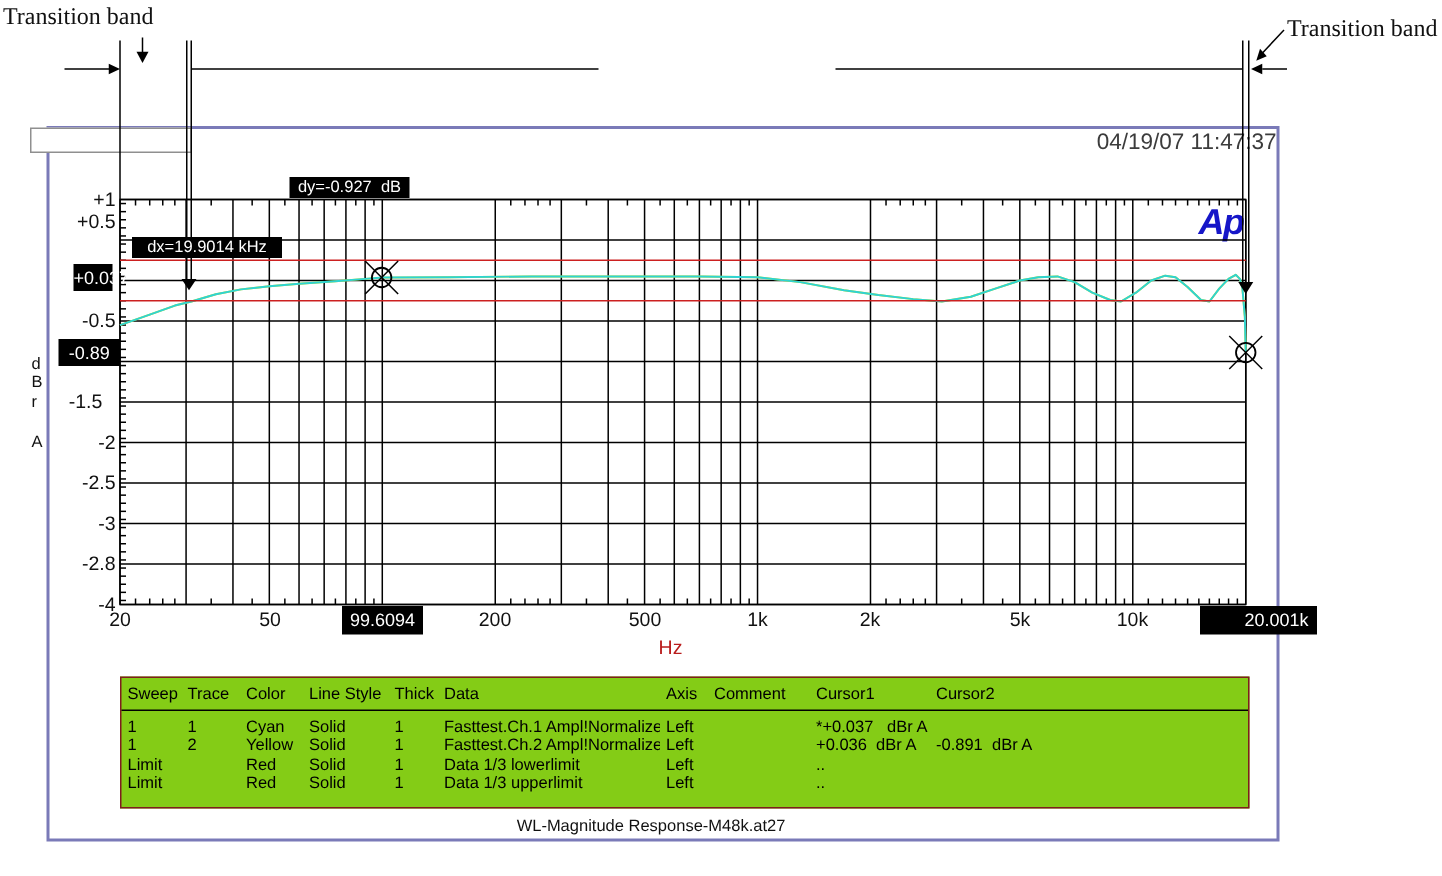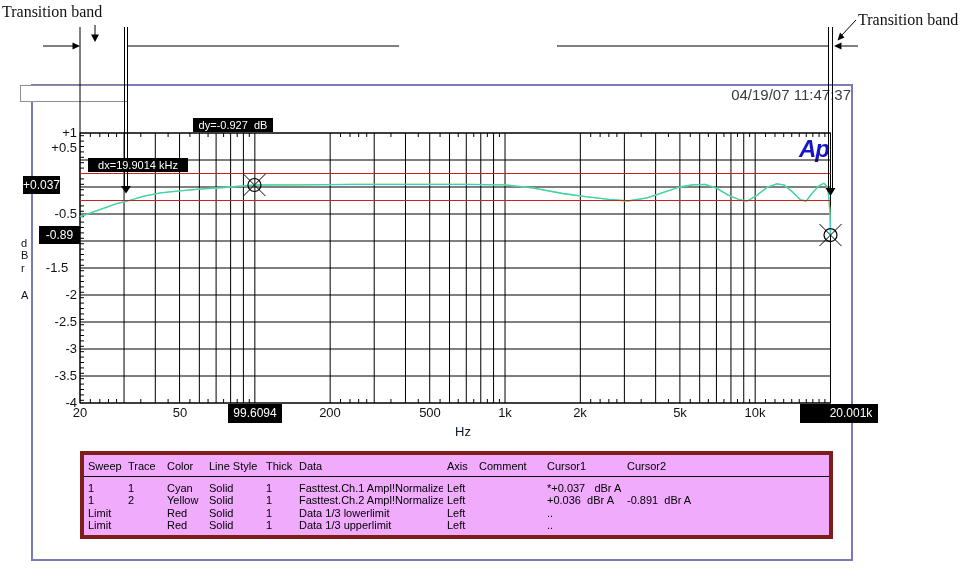--- a/index.html
+++ b/index.html
@@ -19,24 +19,24 @@
   .readout{position:absolute;background:#000;color:#fff;text-align:center;z-index:6;
            white-space:pre;font-size:11px;line-height:14px;}
   .xlab,.ylab{position:absolute;font-size:13px;color:#111;z-index:4;white-space:pre;}
   .ylab{width:40px;text-align:right;}
   .xlab{width:52px;text-align:center;}
   .cursor-box-y{position:absolute;background:#000;color:#fff;font-size:12px;line-height:18px;
                 text-align:center;z-index:6;white-space:pre;}
   .cursor-box-x{position:absolute;background:#000;color:#fff;font-size:12px;line-height:19px;
                 text-align:center;z-index:6;white-space:pre;}
   .unit-char{position:absolute;font-size:11px;color:#111;z-index:4;}
-  .hz-label{position:absolute;left:448px;top:424px;width:30px;text-align:center;font-size:13px;
-            color:#0f172a;z-index:4;}
-  .trace-table{position:absolute;left:80px;top:451px;width:753px;height:88px;border:4px solid #7f1d1d;
-               box-sizing:border-box;background:#f0abfc;z-index:4;font-size:11px;color:#000;}
+  .hz-label{position:absolute;left:432px;top:424px;width:30px;text-align:center;font-size:13px;
+            color:#b91c1c;z-index:4;}
+  .trace-table{position:absolute;left:80px;top:451px;width:753px;height:88px;border:1px solid #7f1d1d;
+               box-sizing:border-box;background:#84cc16;z-index:4;font-size:11px;color:#000;}
   .tbl-head{display:grid;grid-template-columns:40px 39px 42px 57px 33px 148px 32px 68px 80px auto;
             border-bottom:1px solid #000;height:21px;align-items:center;}
   .tbl-rows{margin-top:5px;}
   .tbl-row{display:grid;grid-template-columns:40px 39px 42px 57px 33px 148px 32px 68px 80px auto;
            line-height:12.4px;}
   .cell{padding-left:4px;white-space:pre;overflow:hidden;}
   .caption{position:absolute;left:31px;top:545px;width:806px;text-align:center;font-size:11px;
            color:#111;z-index:4;}
 </style>
 </head>
@@ -271,31 +271,31 @@
   <div class="hz-label">Hz</div>
 
   <div id="labels">
       <div class="ylab" style="left:37px;top:125px;">+1</div>
       <div class="ylab" style="left:37px;top:140px;">+0.5</div>
       <div class="ylab" style="left:37px;top:206px;">-0.5</div>
       <div class="ylab" style="left:37px;top:260px;text-align:center;">-1.5</div>
       <div class="ylab" style="left:37px;top:287px;">-2</div>
       <div class="ylab" style="left:37px;top:314px;">-2.5</div>
       <div class="ylab" style="left:37px;top:341px;">-3</div>
-      <div class="ylab" style="left:37px;top:368px;">-3.5</div>
+      <div class="ylab" style="left:37px;top:368px;">-2.8</div>
       <div class="ylab" style="left:37px;top:395px;">-4</div>
       <div class="xlab" style="left:54px;top:405px;">20</div>
       <div class="xlab" style="left:154px;top:405px;">50</div>
       <div class="xlab" style="left:304px;top:405px;">200</div>
       <div class="xlab" style="left:404px;top:405px;">500</div>
       <div class="xlab" style="left:479px;top:405px;">1k</div>
       <div class="xlab" style="left:554px;top:405px;">2k</div>
       <div class="xlab" style="left:654px;top:405px;">5k</div>
       <div class="xlab" style="left:729px;top:405px;">10k</div>
-      <div class="cursor-box-y" style="left:23px;top:176px;width:37px;height:18px;">+0.037</div>
+      <div class="cursor-box-y" style="left:49px;top:176px;width:26px;height:18px;">+0.037</div>
       <div class="cursor-box-y" style="left:39px;top:226px;width:41px;height:18px;">-0.89</div>
       <div class="cursor-box-x" style="left:228px;top:404px;width:54px;height:19px;">99.6094</div>
       <div class="cursor-box-x" style="left:800px;top:404px;width:54px;height:19px;padding-left:24px;">20.001k</div>
       <div class="unit-char" style="left:21px;top:237px;">d</div>
       <div class="unit-char" style="left:21px;top:249px;">B</div>
       <div class="unit-char" style="left:21px;top:262px;">r</div>
       <div class="unit-char" style="left:21px;top:289px;">A</div>
     </div>
 
   <div class="trace-table">
@@ -355,14 +355,15 @@
           <div class="cell">1</div>
           <div class="cell">Data 1/3 upperlimit</div>
           <div class="cell">Left</div>
           <div class="cell"></div>
           <div class="cell">..</div>
           <div class="cell"></div>
         </div>
       </div>
   </div>
 
+  <div class="caption">WL-Magnitude Response-M48k.at27</div>
 
 </div>
 
 </body></html>

